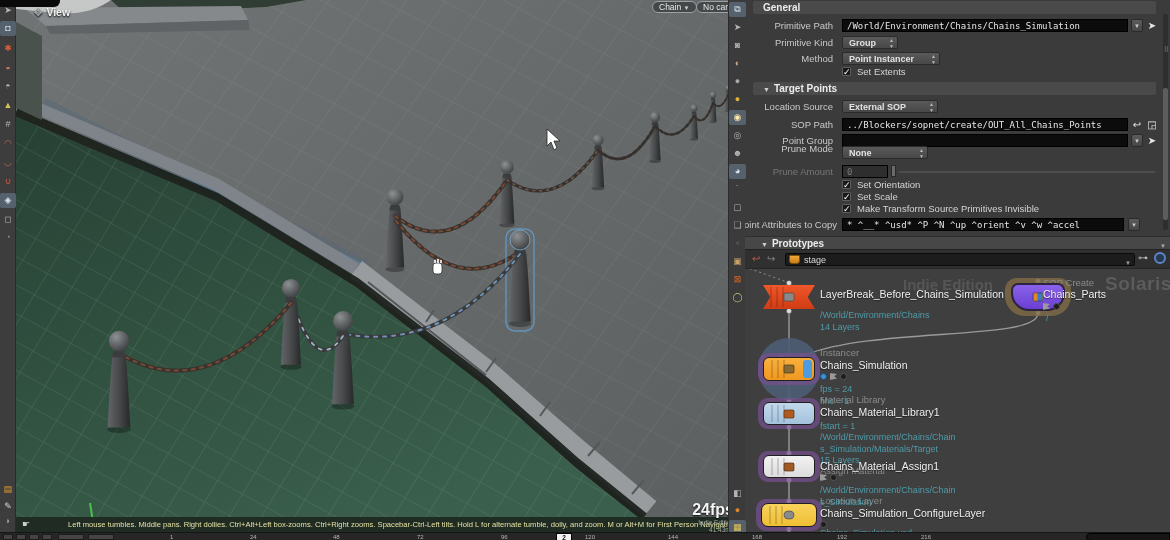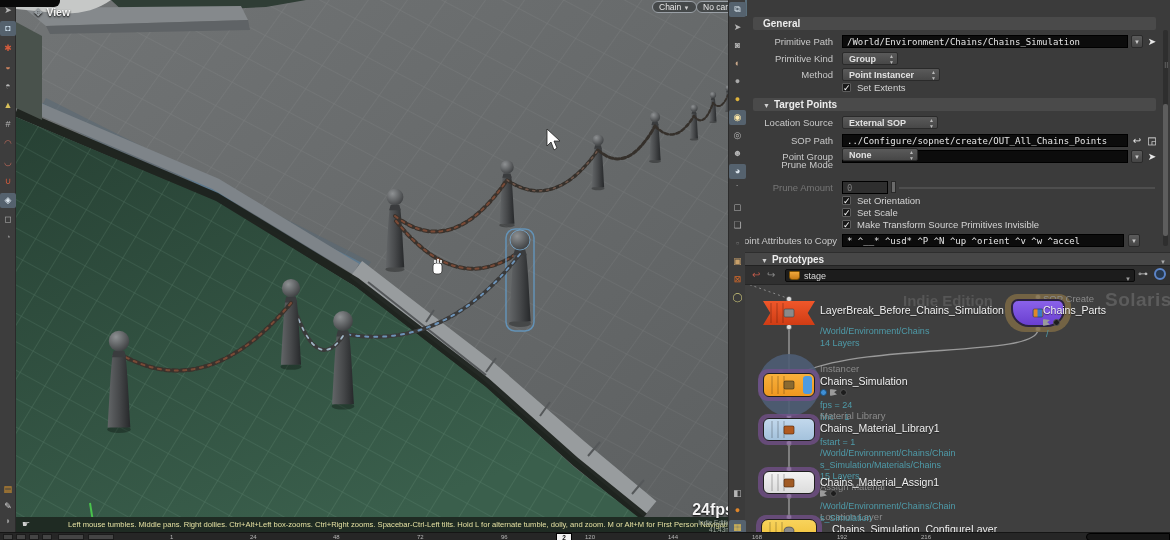--- a/index.html
+++ b/index.html
@@ -32,21 +32,21 @@
   .helpbar .hand { position:absolute; left:6px; top:0; color:#cfcfcf; font-size:9px; }
   .timeline { position:absolute; left:0; top:532px; width:1170px; height:8px; background:#262626; border-top:1px solid #151515; z-index:6; }
   .timeline .tbtn { position:absolute; top:1px; height:6px; background:#444; border:1px solid #1b1b1b; }
   .timeline .tick { position:absolute; top:0; color:#b5b5b5; font-size:6px; line-height:8px; }
   .timeline .curframe { position:absolute; top:0; width:16px; height:8px; background:#f2f2f2; color:#111; font-size:6.5px; font-weight:bold; text-align:center; line-height:8px; border:1px solid #000; }
   .timeline .pill { position:absolute; right:0; top:0; width:84px; height:8px; background:#161616; border-radius:4px 0 0 4px; border:1px solid #000; }
 
   
   .rightcol { position:absolute; left:745px; top:0; width:425px; height:532px; background:#3b3b3b; z-index:4; }
   .rightcol .edge { position:absolute; left:0; top:0; width:2px; height:236px; background:#6f93a8; opacity:.6; }
-  .params { position:relative; width:425px; height:236px; background:#3b3b3b; overflow:hidden;margin-top:16px; }
+  .params { position:relative; width:425px; height:236px; background:#3b3b3b; overflow:hidden; }
   .hdr { position:absolute; left:8px; right:14px; height:13px; background:#4a4a4a; color:#ececec; font-size:10px; font-weight:bold; line-height:13px; padding-left:10px; border-radius:2px; }
   .hdr .tri { font-size:7px; color:#cfcfcf; margin-right:4px; }
   .plabel { position:absolute; width:88px; text-align:right; color:#c9c9c9; font-size:9.5px; line-height:13px; }
   .plabel.dis { color:#767676; }
   .tfield { position:absolute; left:97px; height:13px; background:#0c0c0c; border:1px solid #000; color:#e6e6e6; font-family:"DejaVu Sans Mono", monospace; font-size:9px; line-height:12px; padding:0 4px; white-space:nowrap; overflow:hidden; }
   .tfield.dis { background:#2e2e2e; color:#7a7a7a; }
   .selbtn { position:absolute; left:97px; height:13px; background:linear-gradient(#5a5a5a,#474747); border:1px solid #2a2a2a; border-radius:2px; color:#e2e2e2; font-size:9px; font-weight:bold; line-height:12px; padding:0 6px; }
   .selbtn .spin { position:absolute; right:3px; top:0px; font-size:5px; line-height:6px; color:#b9b9b9; }
   .ddbtn { position:absolute; width:12px; height:13px; background:linear-gradient(#5c5c5c,#454545); border:1px solid #2a2a2a; border-radius:2px; color:#c9c9c9; font-size:6px; text-align:center; line-height:12px; }
   .pick { position:absolute; width:12px; height:13px; color:#e8e8e8; font-size:10px; line-height:13px; text-align:center; }
@@ -286,31 +286,31 @@
 
       <div class="cbox" style="left:97px;top:67px">✓</div>
       <div class="cblabel" style="left:112px;top:66px">Set Extents</div>
 
       <div class="hdr" style="top:82px"><span class="tri">▼</span><span>Target Points</span></div>
 
       <div class="plabel" style="left:0;top:100px">Location Source</div>
       <div class="selbtn" style="top:100px;width:96px"><span>External SOP</span><span class="spin">▲<br>▼</span></div>
 
       <div class="plabel" style="left:0;top:118px">SOP Path</div>
-      <div class="tfield" style="top:118px;width:286px">../Configure/sopnet/create/OUT_All_Chains_Points</div>
+      <div class="tfield" style="top:118px;width:286px">../Blockers/sopnet/create/OUT_All_Chains_Points</div>
       <div class="pick" style="left:386px;top:118px">↩</div>
       <div class="pick" style="left:401px;top:118px">◲</div>
 
       <div class="plabel" style="left:0;top:134px">Point Group</div>
       <div class="tfield" style="top:134px;width:286px"></div>
       <div class="ddbtn" style="left:386px;top:134px">▼</div>
       <div class="pick" style="left:401px;top:134px">➤</div>
 
       <div class="plabel" style="left:0;top:142px">Prune Mode</div>
-      <div class="selbtn" style="top:132px;width:76px"><span>None</span><span class="spin">▲<br>▼</span></div>
+      <div class="selbtn" style="top:146px;width:86px"><span>None</span><span class="spin">▲<br>▼</span></div>
 
       <div class="plabel dis" style="left:0;top:165px">Prune Amount</div>
       <div class="tfield dis" style="top:165px;width:46px">0</div>
       <div class="ghandle" style="left:146px;top:165px"></div>
       <div class="groove" style="left:154px;top:171px;width:256px"></div>
 
       <div class="cbox" style="left:97px;top:180px">✓</div>
       <div class="cblabel" style="left:112px;top:179px">Set Orientation</div>
       <div class="cbox" style="left:97px;top:192px">✓</div>
       <div class="cblabel" style="left:112px;top:191px">Set Scale</div>
@@ -408,21 +408,21 @@
       <div class="nteal" style="left:75px;top:152px">fstart = 1</div>
 
       <div class="halo" style="left:13px;top:129px;width:62px;height:31px"></div>
       <div class="nglab" style="left:75px;top:125px">Material Library</div>
       <div class="nbody" style="left:18px;top:133px;width:52px;height:23px;background:linear-gradient(#c2d8ec,#a4c2dc);border-radius:6px">
         <div class="stripes"></div>
         <div class="nicon" style="background:#b05a20"></div>
       </div>
       <div class="nlab" style="left:75px;top:137px">Chains_Material_Library1</div>
       <div class="nteal" style="left:75px;top:163px">/World/Environment/Chains/Chain</div>
-      <div class="nteal" style="left:75px;top:175px">s_Simulation/Materials/Chains</div>
+      <div class="nteal" style="left:75px;top:175px">s_Simulation/Materials/Target</div>
       <div class="nglab" style="left:75px;top:196px">Assign Material</div>
       <div class="nteal" style="left:75px;top:186px">15 Layers</div>
 
       <div class="halo" style="left:13px;top:182px;width:62px;height:31px"></div>
       <div class="nbody" style="left:18px;top:186px;width:52px;height:23px;background:linear-gradient(#f2f2f2,#dcdcdc);border-radius:6px">
         <div class="stripes"></div>
         <div class="nicon" style="background:#a05a24"></div>
       </div>
       <div class="nlab" style="left:75px;top:191px">Chains_Material_Assign1</div>
       <div class="badges" style="left:75px;top:205px">
@@ -431,21 +431,21 @@
       </div>
       <div class="nteal" style="left:75px;top:216px">/World/Environment/Chains/Chain</div>
       <div class="nglab" style="left:75px;top:226px">Location Layer</div>
       <div class="nteal" style="left:75px;top:228px">s_Simulation</div>
 
       <div class="halo" style="left:11px;top:230px;width:66px;height:32px"></div>
       <div class="nbody" style="left:16px;top:234px;width:56px;height:24px;background:linear-gradient(#f8d35c,#efbe34);border-radius:7px">
         <div class="stripes"></div>
         <div class="nicon" style="background:#8a8a8a;border-radius:50%"></div>
       </div>
-      <div class="nlab" style="left:87px;top:238px">Chains_Simulation_ConfigureLayer</div>
+      <div class="nlab" style="left:75px;top:238px">Chains_Simulation_ConfigureLayer</div>
       <div class="badges" style="left:75px;top:252px">
         <span class="bdg dark"></span>
       </div>
       <div class="nteal" style="left:75px;top:259px">Chains_Simulation.usd</div>
     </div>
   </div>
 
   <div class="timeline">
     <div class="tbtn" style="left:3px;width:10px"></div>
     <div class="tbtn" style="left:16px;width:10px"></div>

